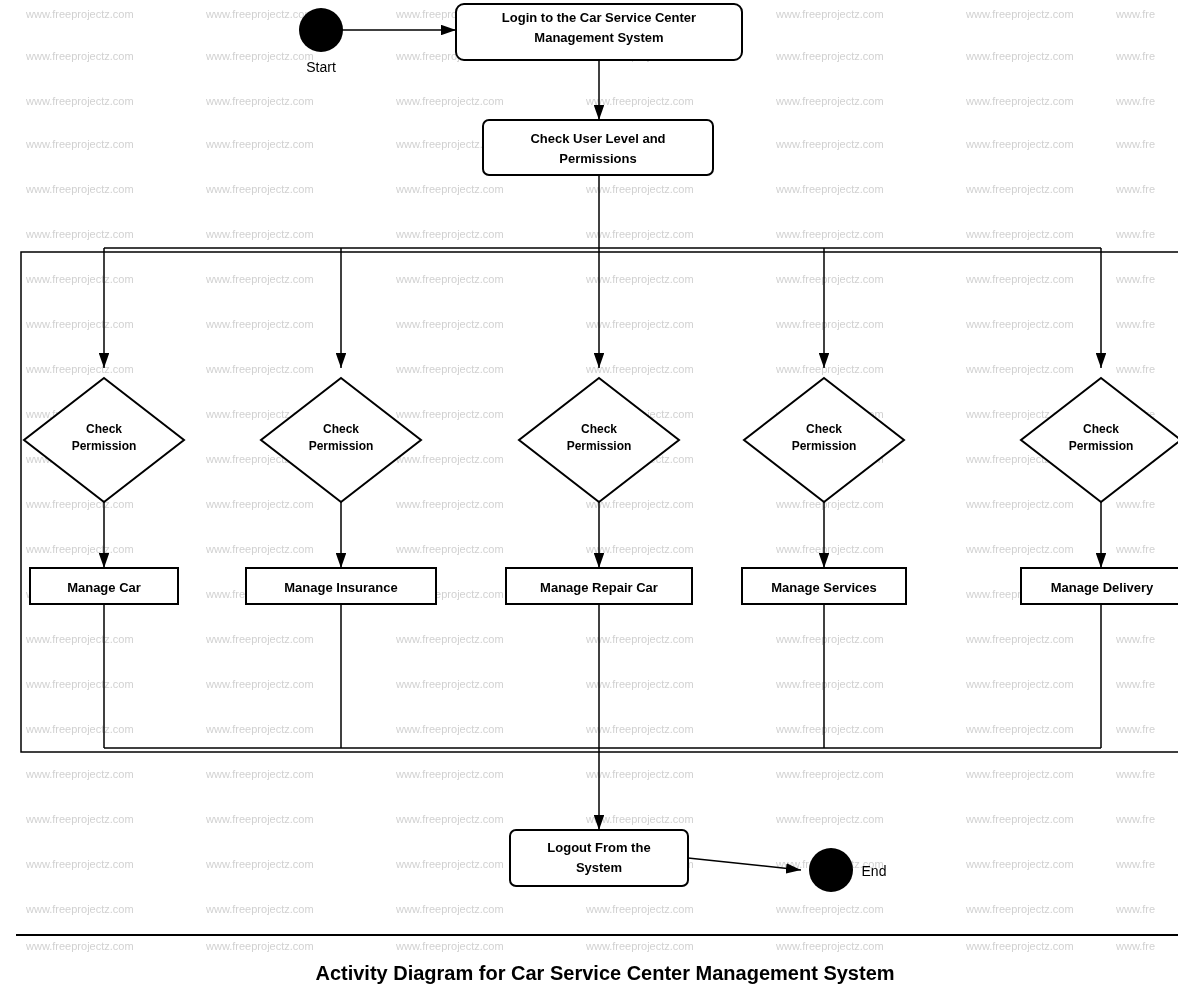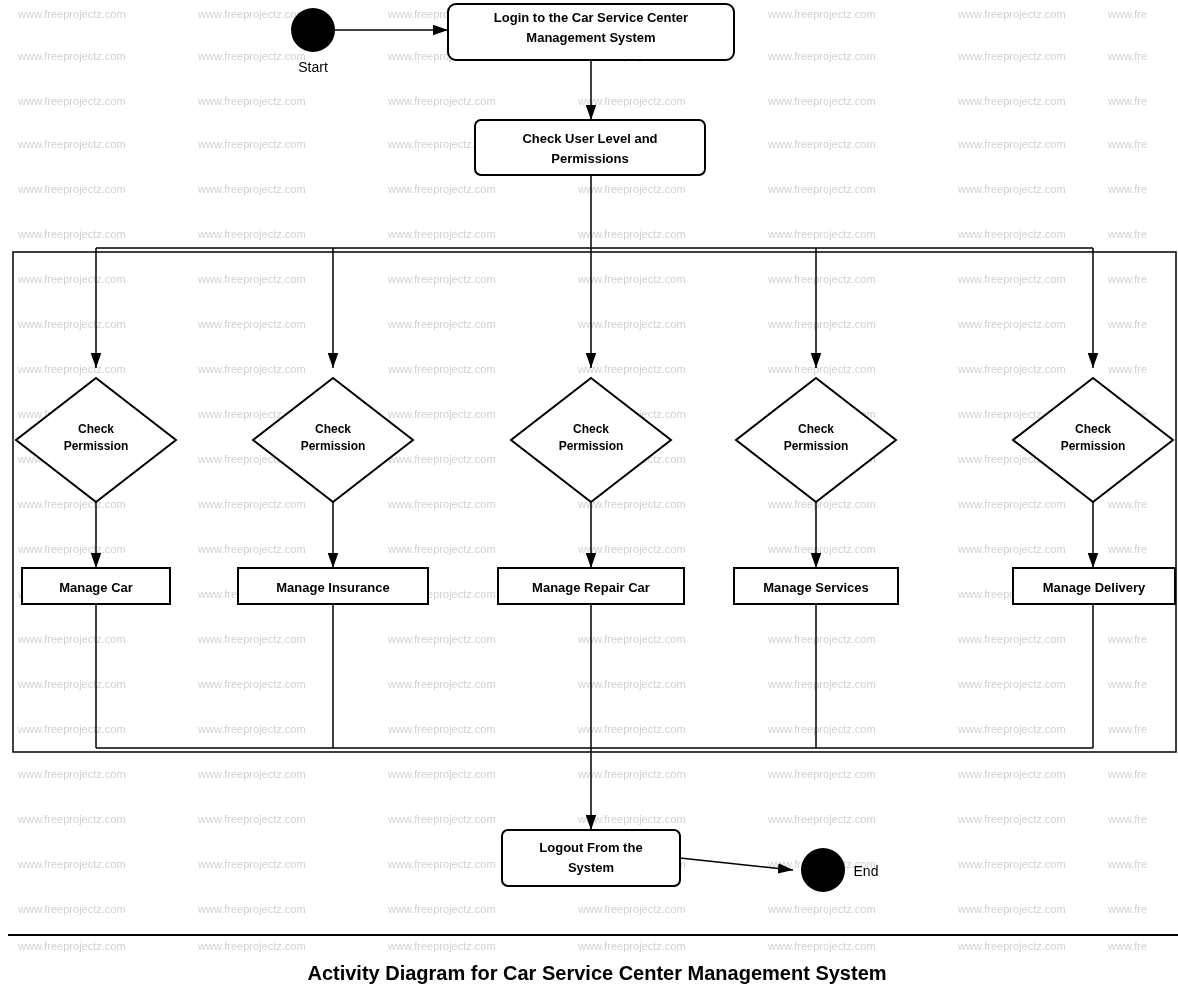--- a/index.html
+++ b/index.html
@@ -6,21 +6,21 @@
     body {
       font-family: Arial, sans-serif;
       background: #ffffff;
       width: 1178px;
       height: 989px;
       overflow: hidden;
       position: relative;
     }
     .diagram-container {
       position: absolute;
-      top: 0; left: 8px;
+      top: 0; left: 16px;
       width: 1102px;
       height: 989px;
     }
     svg {
       position: absolute;
       top: 0; left: 0;
       width: 1178px;
       height: 989px;
     }
   </style>

